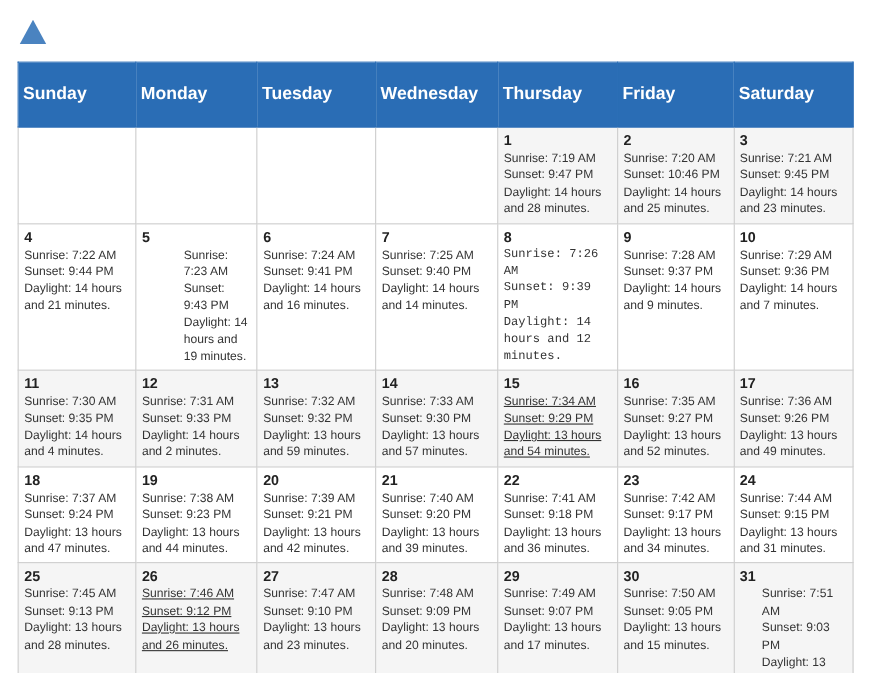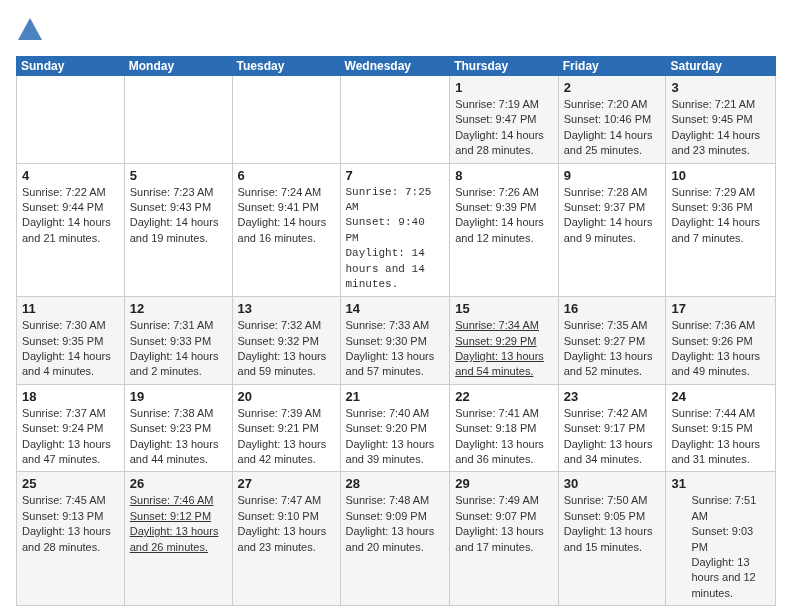--- a/index.html
+++ b/index.html
@@ -45,23 +45,23 @@
     }
     table {
       width: 100%;
       border-collapse: collapse;
       font-size: 11px;
     }
     thead tr th {
       background-color: #2a6db5;
       color: #fff;
       font-weight: bold;
-      padding: 2px 4px;
+      padding: 20px 4px;
       text-align: left;
-      font-size: 12px;
+      font-size: 16px;
       border: 1px solid #2a6db5;
     }
     tbody tr td {
       border: 1px solid #ccc;
       vertical-align: top;
       padding: 4px 5px;
       width: 113px;
       min-height: 80px;
       background: #fff;
     }
@@ -142,39 +142,39 @@
       </tr>
       <tr>
         <td>
           <span class="day-number">4</span>
           <div class="day-info" style="white-space: pre-line;">Sunrise: 7:22 AM
 Sunset: 9:44 PM
 Daylight: 14 hours and 21 minutes.</div>
         </td>
         <td>
           <span class="day-number">5</span>
-          <div class="day-info" style="white-space: pre-line;">Sunrise: 7:23 AM
+          <div class="day-info" style="white-space: pre-line; margin-left: 38px;">Sunrise: 7:23 AM
 Sunset: 9:43 PM
 Daylight: 14 hours and 19 minutes.</div>
         </td>
         <td>
           <span class="day-number">6</span>
           <div class="day-info" style="white-space: pre-line;">Sunrise: 7:24 AM
 Sunset: 9:41 PM
 Daylight: 14 hours and 16 minutes.</div>
         </td>
         <td>
           <span class="day-number">7</span>
-          <div class="day-info" style="white-space: pre-line; font-family: Liberation Mono, monospace;">Sunrise: 7:25 AM
+          <div class="day-info" style="white-space: pre-line;">Sunrise: 7:25 AM
 Sunset: 9:40 PM
 Daylight: 14 hours and 14 minutes.</div>
         </td>
         <td>
           <span class="day-number">8</span>
-          <div class="day-info" style="white-space: pre-line;">Sunrise: 7:26 AM
+          <div class="day-info" style="white-space: pre-line; font-family: Liberation Mono, monospace;">Sunrise: 7:26 AM
 Sunset: 9:39 PM
 Daylight: 14 hours and 12 minutes.</div>
         </td>
         <td>
           <span class="day-number">9</span>
           <div class="day-info" style="white-space: pre-line;">Sunrise: 7:28 AM
 Sunset: 9:37 PM
 Daylight: 14 hours and 9 minutes.</div>
         </td>
         <td>

